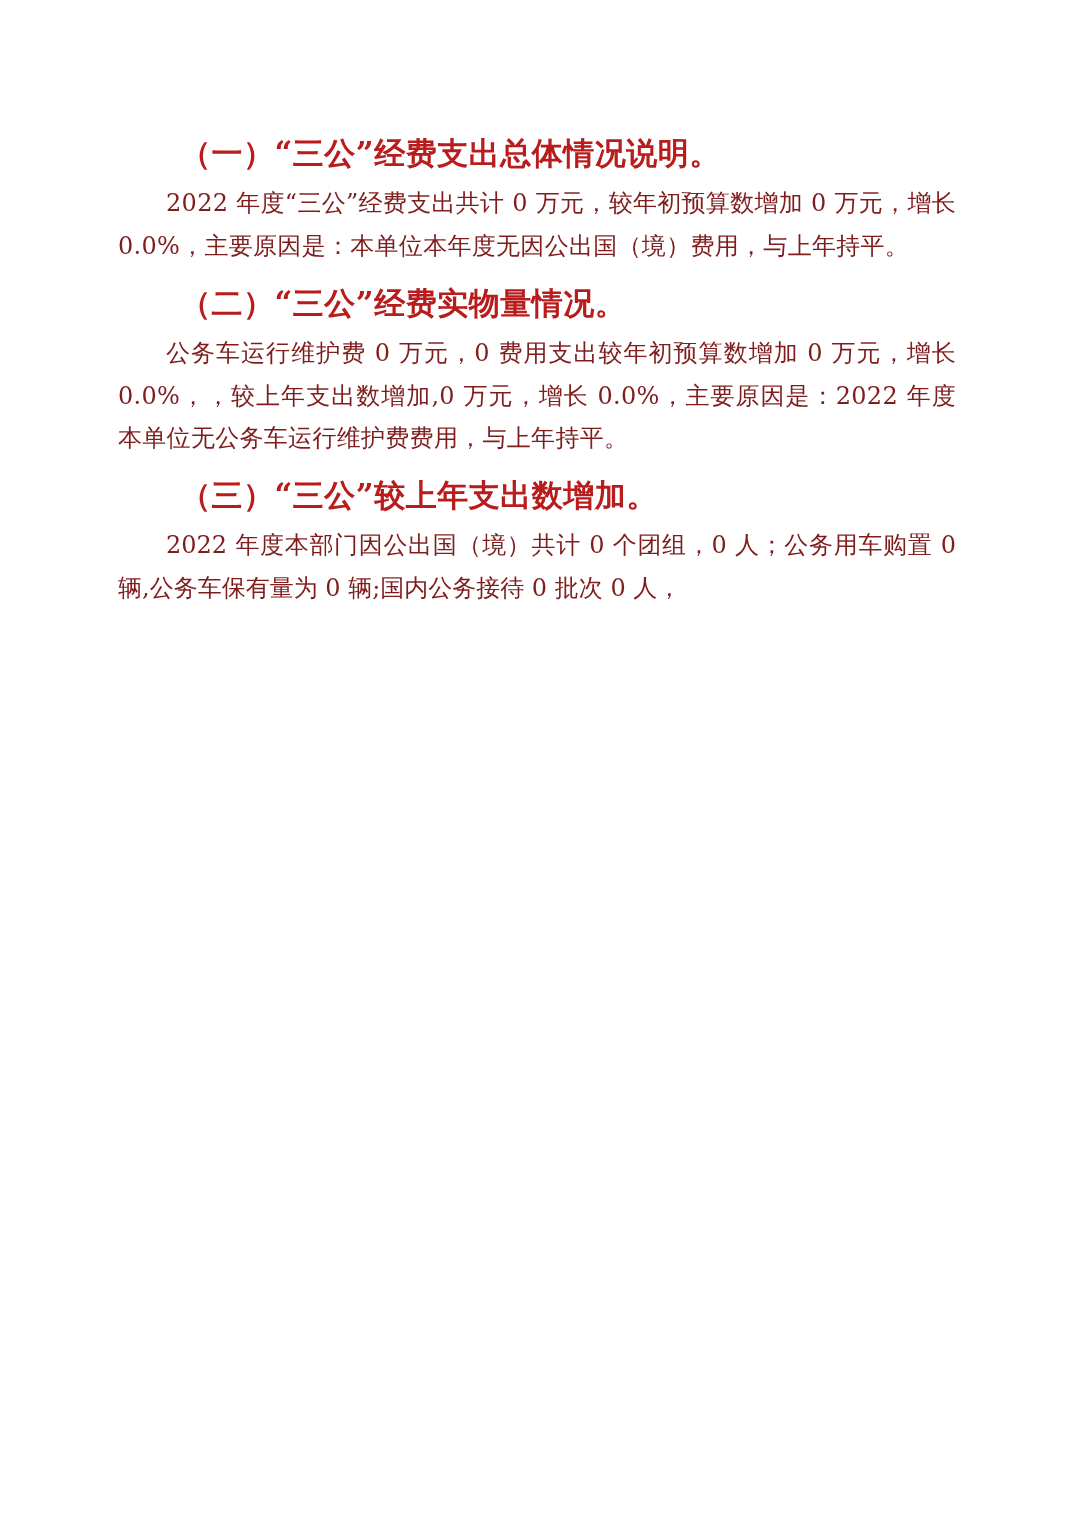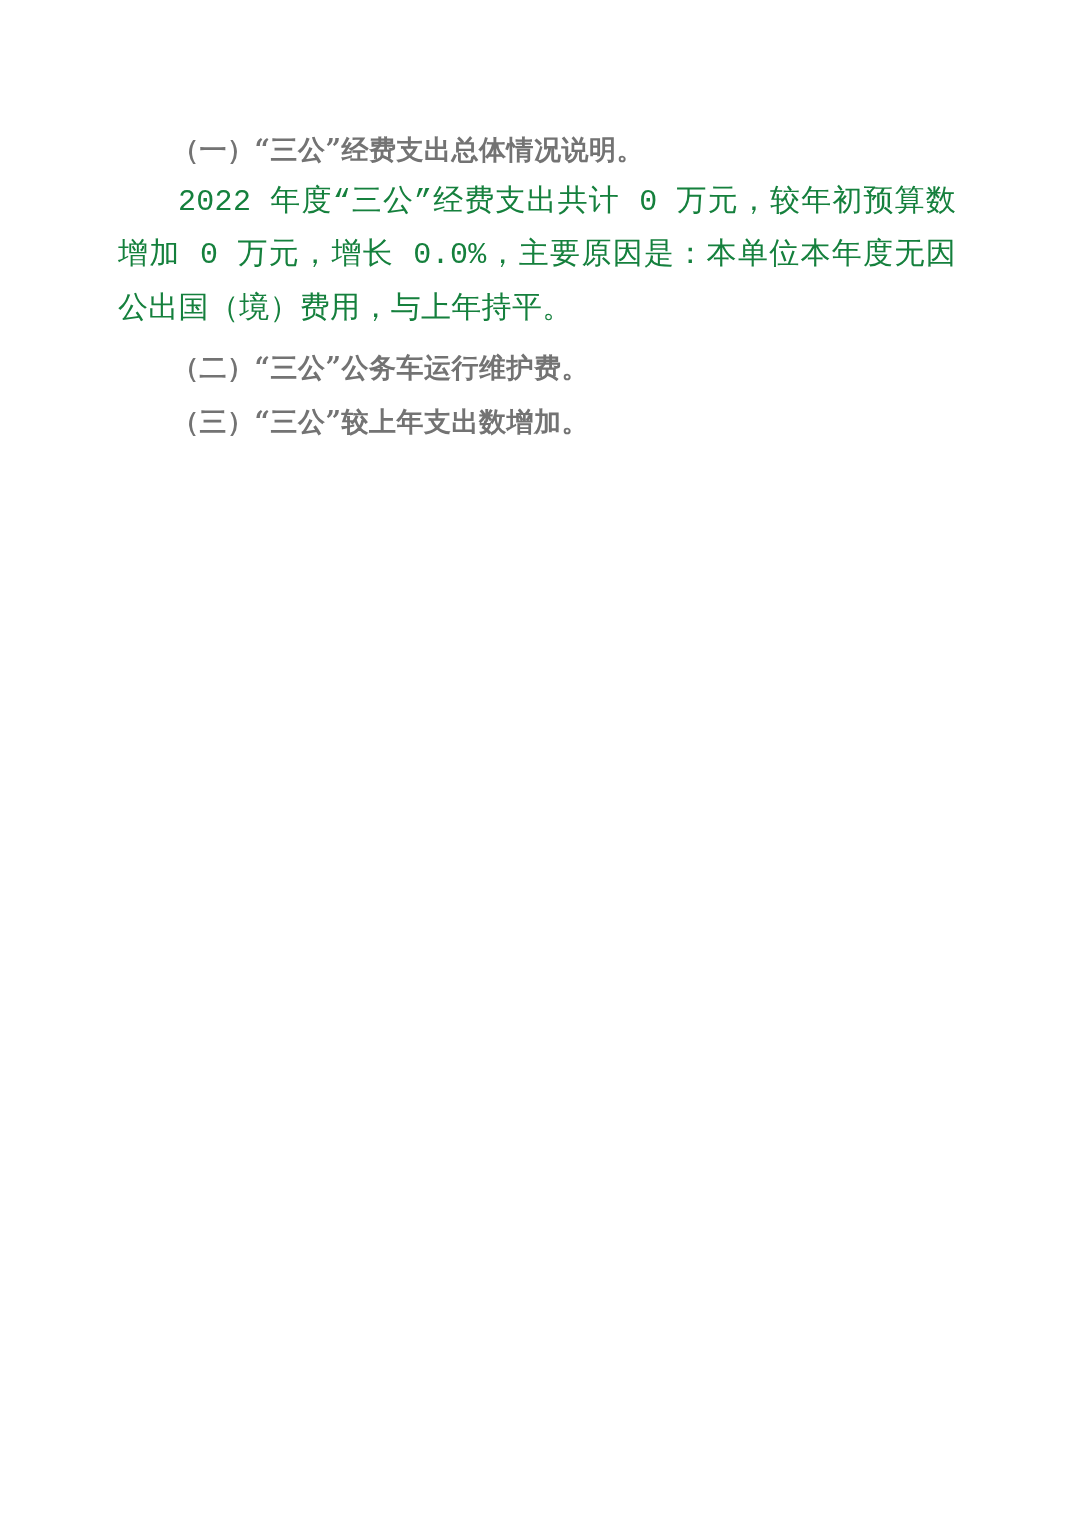--- a/index.html
+++ b/index.html
@@ -23,56 +23,57 @@
   .doc-body {
     width: 100%;
   }
   p {
     margin: 0 0 2px 0;
     padding: 0;
   }
   .heading {
     font-family: "DejaVu Serif", "Liberation Serif", serif;
     font-weight: bold;
-    font-size: 27px;
+    font-size: 31px;
     line-height: 1.62;
     letter-spacing: 0.5px;
     text-indent: 2em;
     margin-top: 10px;
     margin-bottom: 4px;
-    color: #737373;
+    color: #b91c1c;
   }
   .para {
-    font-size: 30px;
+    font-size: 24px;
     line-height: 1.78;
     letter-spacing: 0.3px;
     text-indent: 2em;
     text-align: justify;
     text-justify: inter-ideograph;
     margin-bottom: 2px;
-    color: #15803d;
-    font-family: Liberation Mono, monospace;
+    color: #7f1d1d;
   }
   .para.tight {
     letter-spacing: 0px;
   }
 </style>
 </head>
 <body>
 
 <div class="page">
   <div class="doc-body">
 
     <p class="heading">（一）“三公”经费支出总体情况说明。</p>
 
     <p class="para"> 2022 年度“三公”经费支出共计 0 万元，较年初预算数增加 0 万元，增长 0.0%，主要原因是：本单位本年度无因公出国（境）费用，与上年持平。</p>
 
-    <p class="heading">（二）“三公”公务车运行维护费。</p>
+    <p class="heading">（二）“三公”经费实物量情况。</p>
 
 
 
+    <p class="para">公务车运行维护费 0 万元，0 费用支出较年初预算数增加 0 万元，增长 0.0%，，较上年支出数增加,0 万元，增长 0.0%，主要原因是：2022 年度本单位无公务车运行维护费费用，与上年持平。</p>
 
 
     <p class="heading">（三）“三公”较上年支出数增加。</p>
 
+    <p class="para tight">2022 年度本部门因公出国（境）共计 0 个团组，0 人；公务用车购置 0 辆,公务车保有量为 0 辆;国内公务接待 0 批次 0 人，</p>
 
   </div>
 </div>
 
 </body></html>

